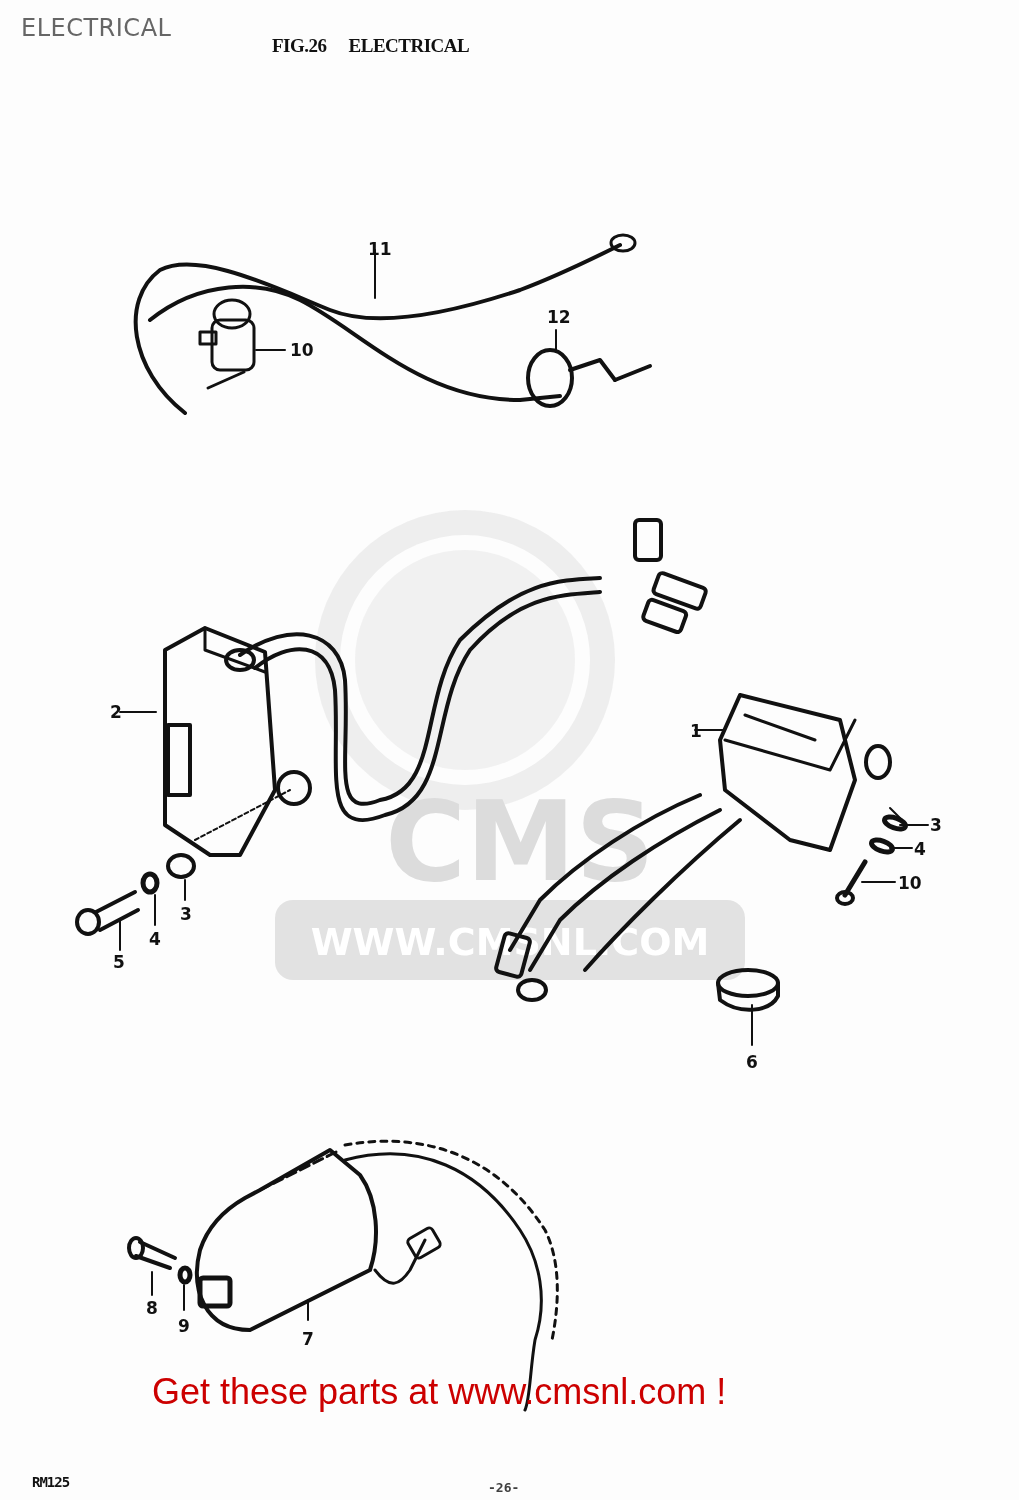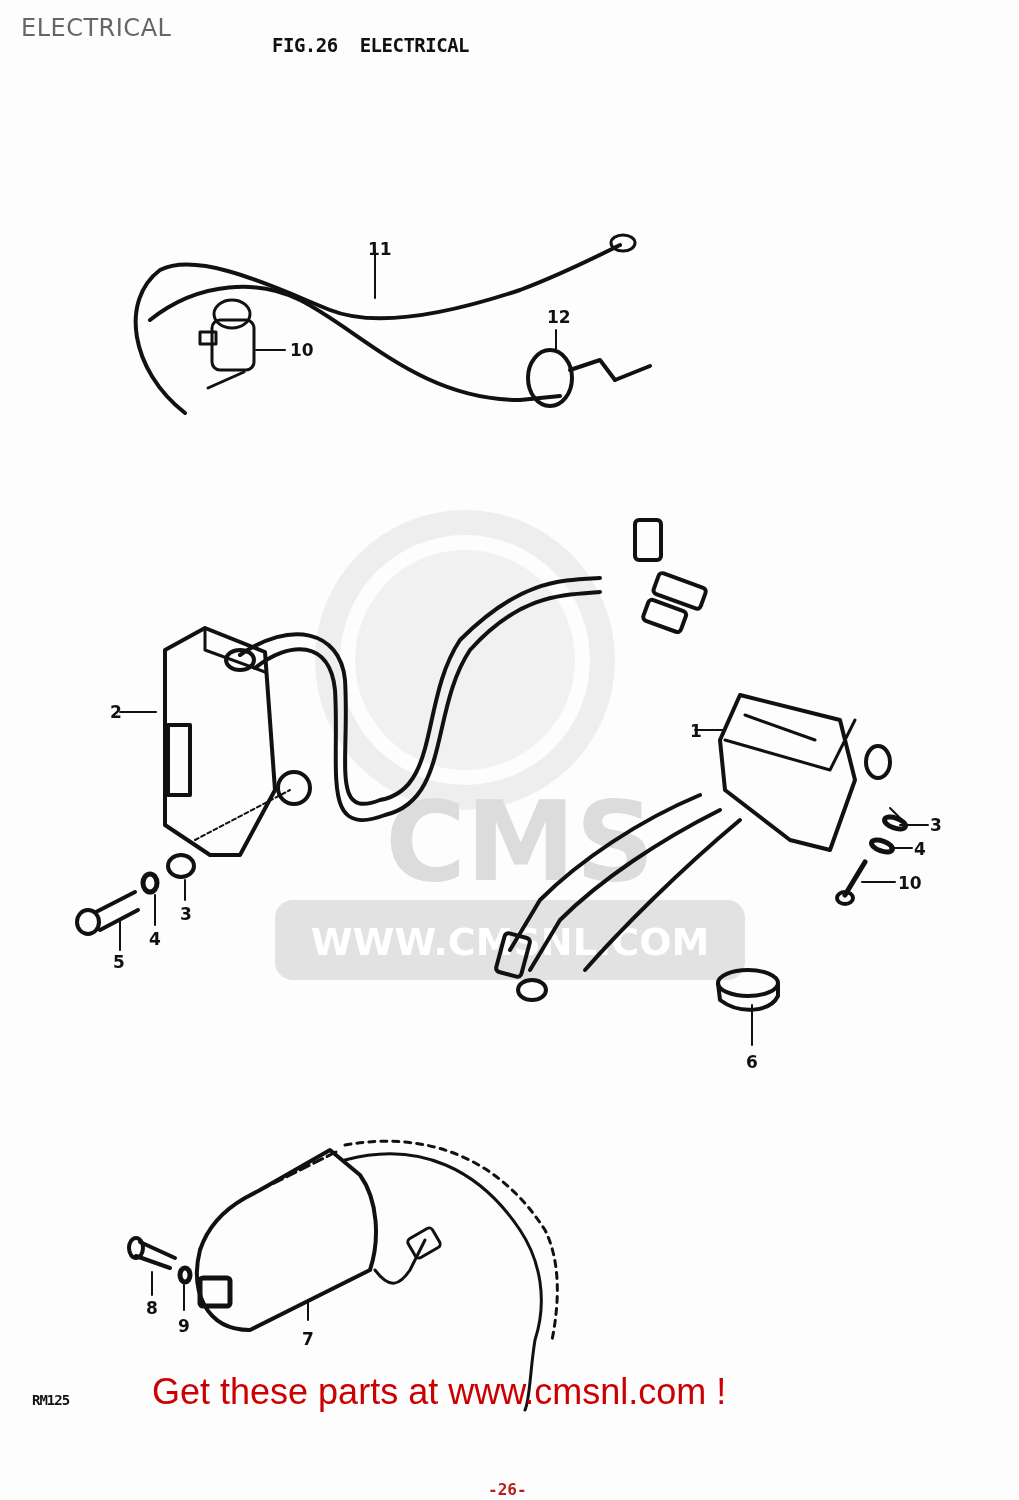--- a/index.html
+++ b/index.html
@@ -1,26 +1,26 @@
 <!DOCTYPE html>
 <html><head>
 <meta charset="utf-8">
 <style>
   html, body { margin:0; padding:0; background:#fdfdfd; }
   body { width:1019px; height:1500px; position:relative; overflow:hidden; font-family:"Liberation Sans", sans-serif; }
   .page-title { position:absolute; left:21px; top:14px; font-size:24px; color:#666; letter-spacing:0.5px; font-family:"DejaVu Sans", sans-serif; }
   .fig-title { position:absolute; left:272px; top:34px; font-size:19px; font-weight:bold; color:#111; font-family:"DejaVu Sans Mono", monospace; letter-spacing:-0.5px; }
-  .fig-title span { margin-right:22px; }
+  .fig-title span { margin-right:22px;font-family:Liberation Serif, serif; }
   svg.diagram { position:absolute; left:0; top:0; width:1019px; height:1500px; }
   .lbl { font-family:"DejaVu Sans", sans-serif; font-weight:bold; font-size:17px; fill:#111; }
   .ink { stroke:#111; fill:none; stroke-linecap:round; stroke-linejoin:round; }
   .wm { fill:#e2e2e2; }
   .wmtxt { font-family:"DejaVu Sans", sans-serif; font-weight:bold; fill:#fff; }
-  .model { position:absolute; left:32px; top:1392px; font-size:14px; font-weight:bold; color:#111; font-family:"DejaVu Sans Mono", monospace; letter-spacing:-1px; }
-  .pageno { position:absolute; left:488px; top:1480px; font-size:16px; font-weight:bold; color:#b91c1c; font-family:"DejaVu Sans Mono", monospace; }
+  .model { position:absolute; left:32px; top:1474px; font-size:14px; font-weight:bold; color:#111; font-family:"DejaVu Sans Mono", monospace; letter-spacing:-1px; }
+  .pageno { position:absolute; left:488px; top:1480px; font-size:13px; font-weight:bold; color:#404040; font-family:"DejaVu Sans Mono", monospace; }
   .promo { position:absolute; left:152px; top:1371px; font-size:36px; color:#cc0000; text-decoration:none; font-family:"Liberation Sans", sans-serif; }
 </style>
 </head>
 <body>
 
 <div class="page-title">ELECTRICAL</div>
 <div class="fig-title"><span>FIG.26</span><span>ELECTRICAL</span></div>
 
 <svg class="diagram" viewBox="0 0 1019 1500" xmlns="http://www.w3.org/2000/svg">
 

